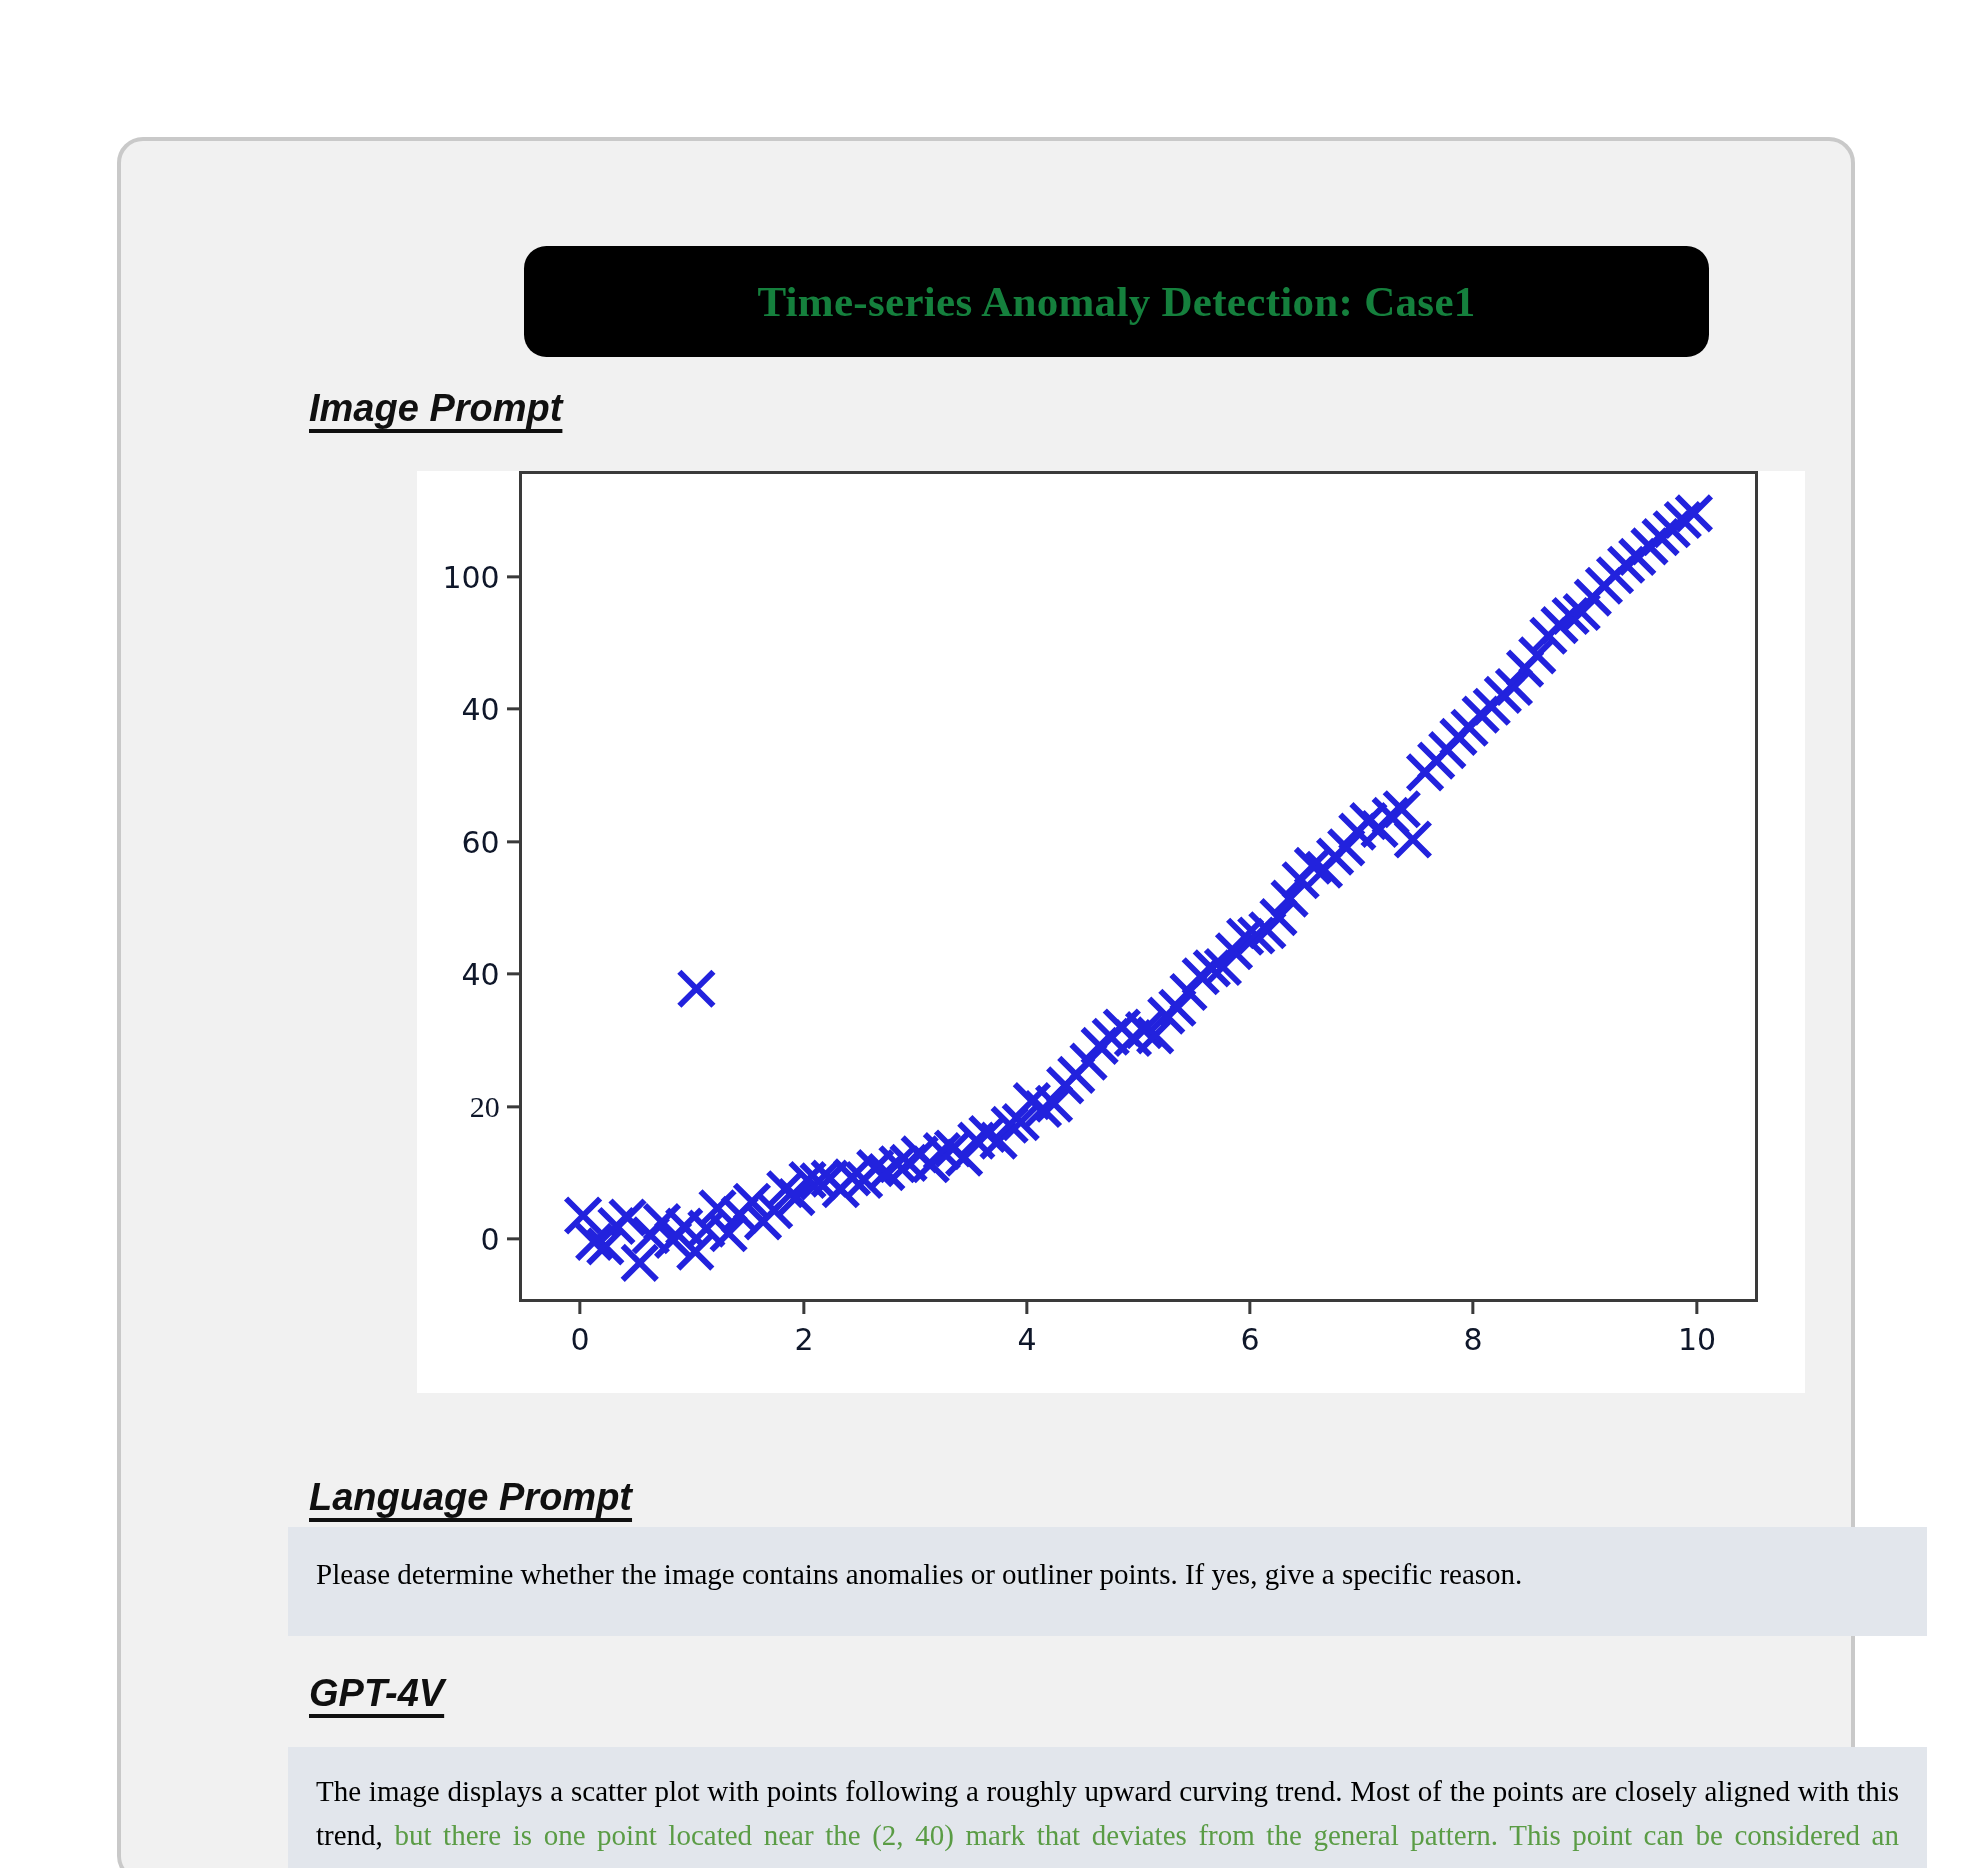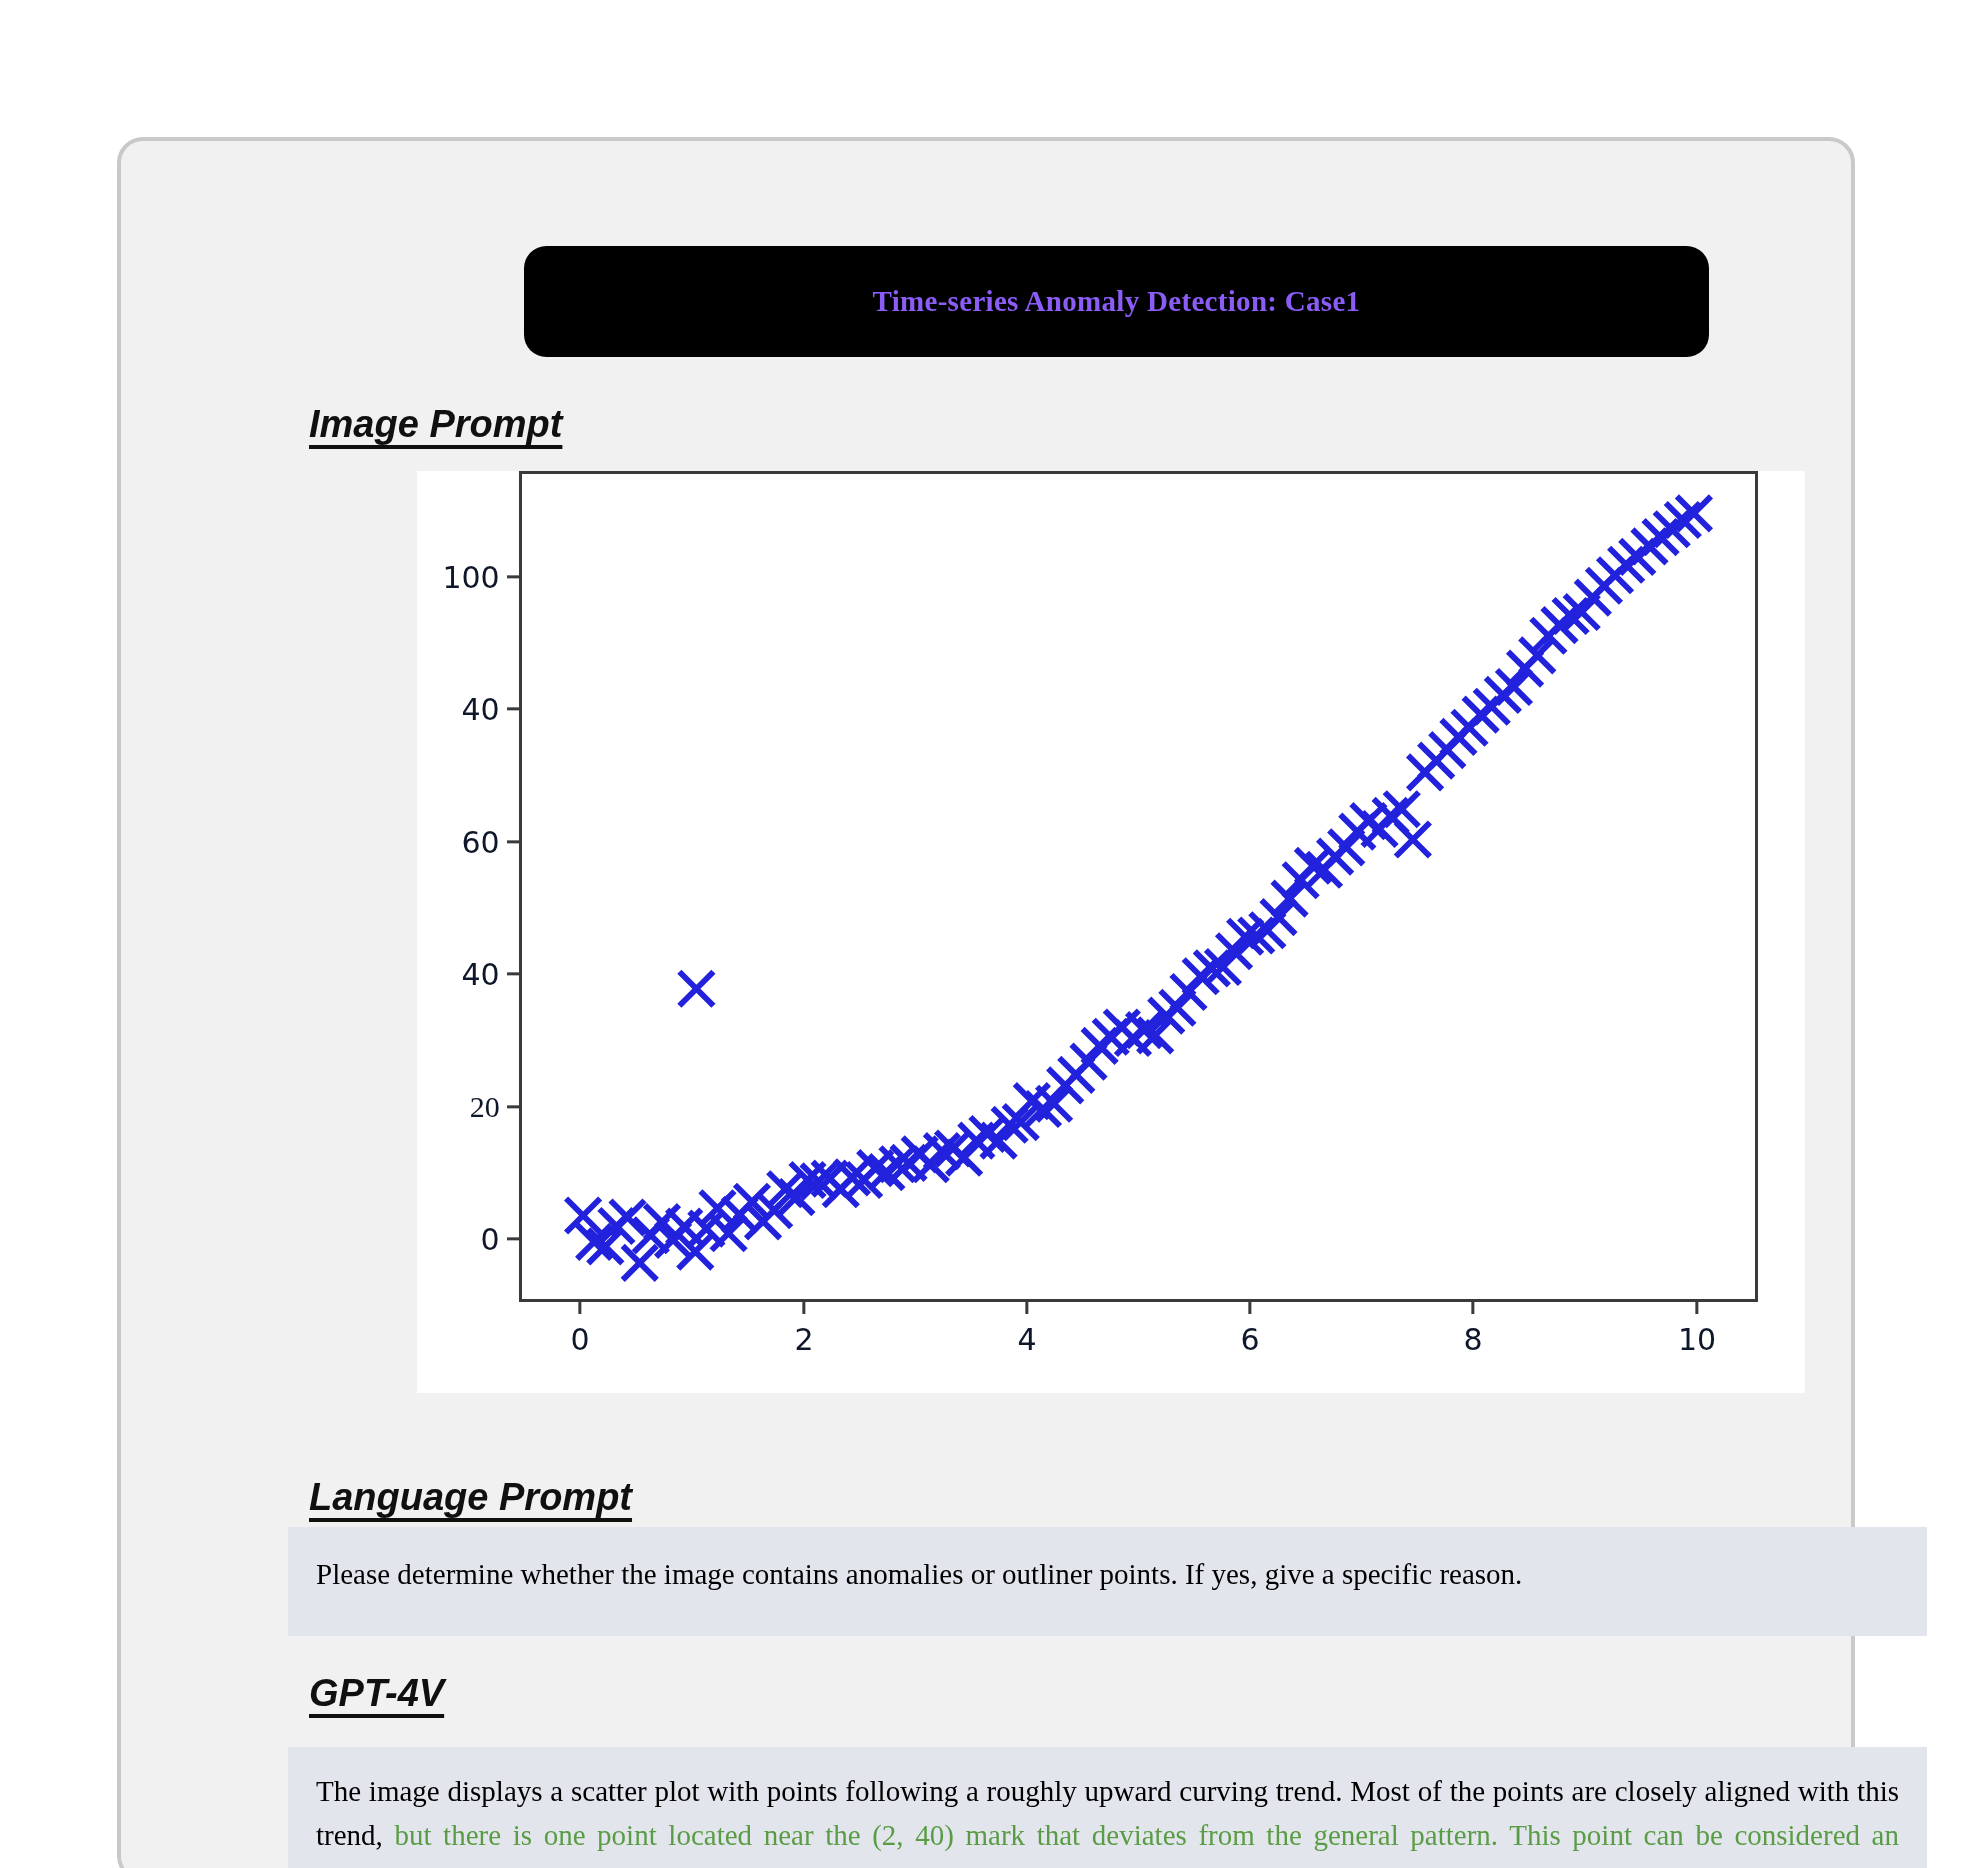--- a/index.html
+++ b/index.html
@@ -36,42 +36,42 @@
     width: 1185px;
     height: 111px;
     background: #000000;
     border-radius: 22.4px;
     display: flex;
     align-items: center;
     justify-content: center;
     z-index: 5;
   }
   #title-pill .title-text {
-    color: #8b5cf6;
+    color: #15803d;
     font-family: "Liberation Serif", serif;
     font-weight: bold;
-    font-size: 29px;
+    font-size: 43px;
     letter-spacing: 0.3px;
     white-space: nowrap;
   }
 
   
   .section-heading {
     position: absolute;
     font-family: "Liberation Sans", sans-serif;
     font-style: italic;
     font-weight: bold;
     font-size: 38px;
     color: #101010;
     text-decoration: underline;
     text-underline-offset: 8px;
     text-decoration-thickness: 4px;
     white-space: nowrap;
   }
-  #heading-image-prompt { left: 188px; top: 262px; text-align: center; }
+  #heading-image-prompt { left: 188px; top: 246px; text-align: center; }
   #heading-language-prompt { left: 188px; top: 1307px; margin-top: 28px; }
   #heading-gpt4v { left: 188px; top: 1531px; }
 
   
   .text-panel {
     position: absolute;
     background: #e2e6ec;
     box-sizing: border-box;
     font-family: "Liberation Serif", serif;
     font-size: 29px;

